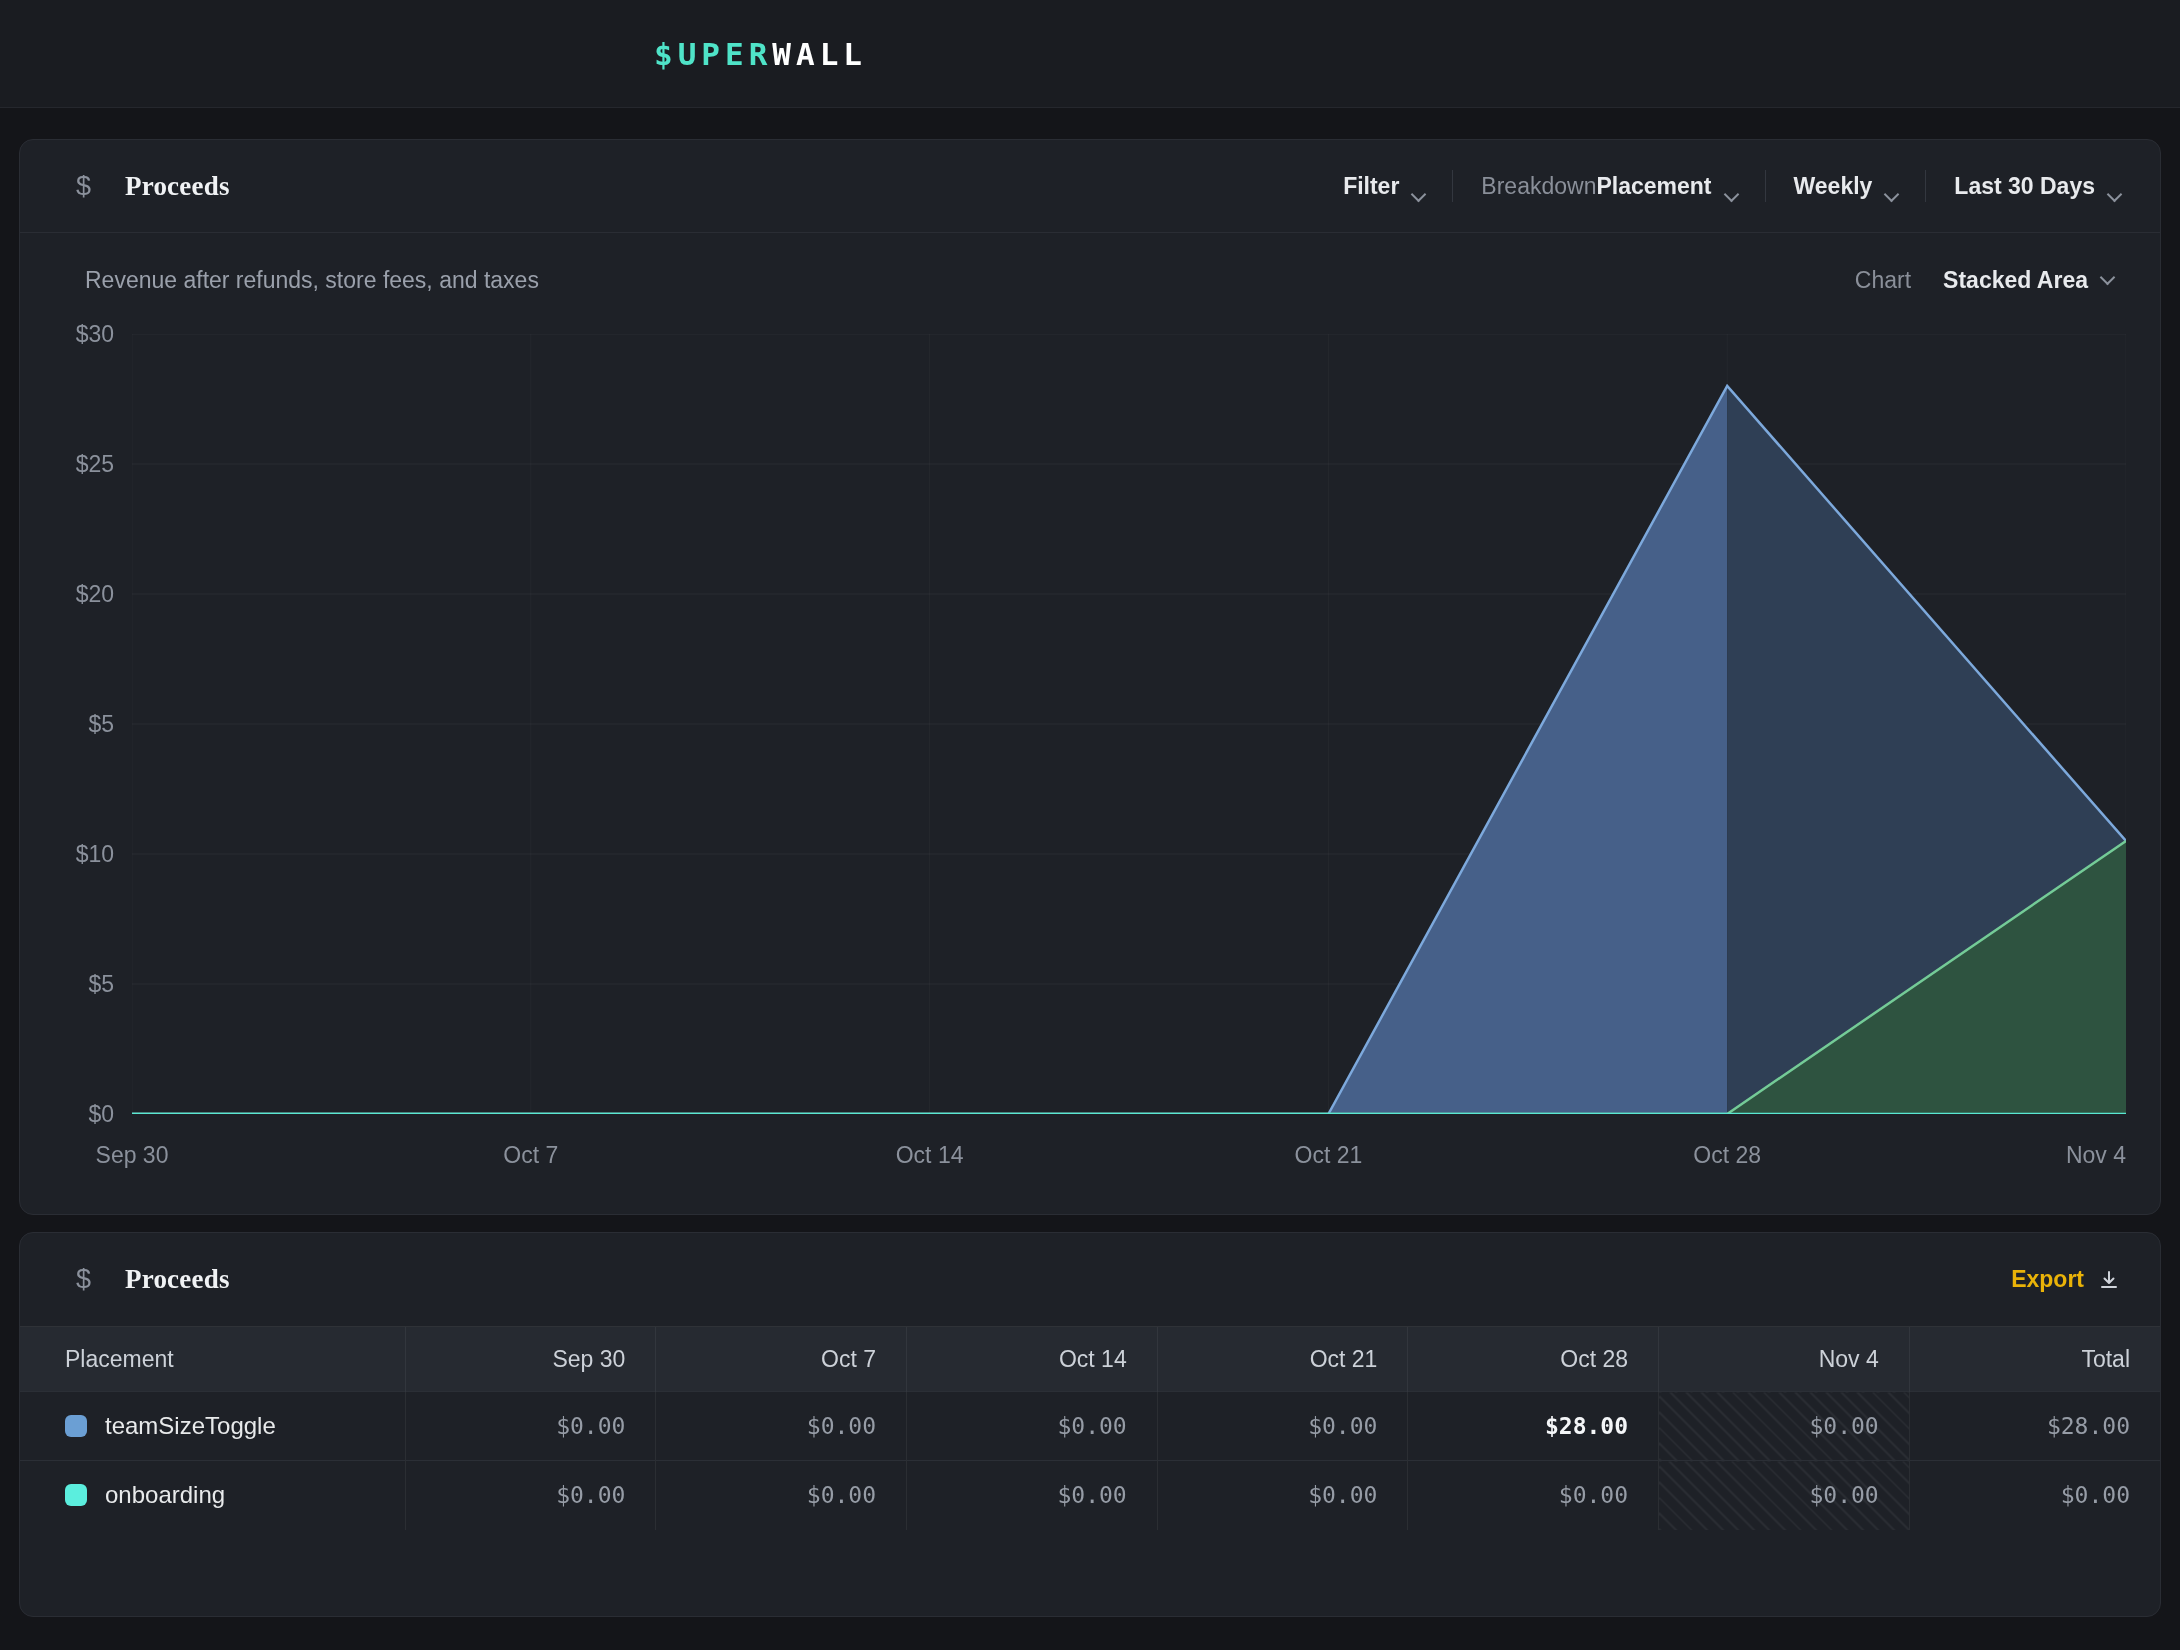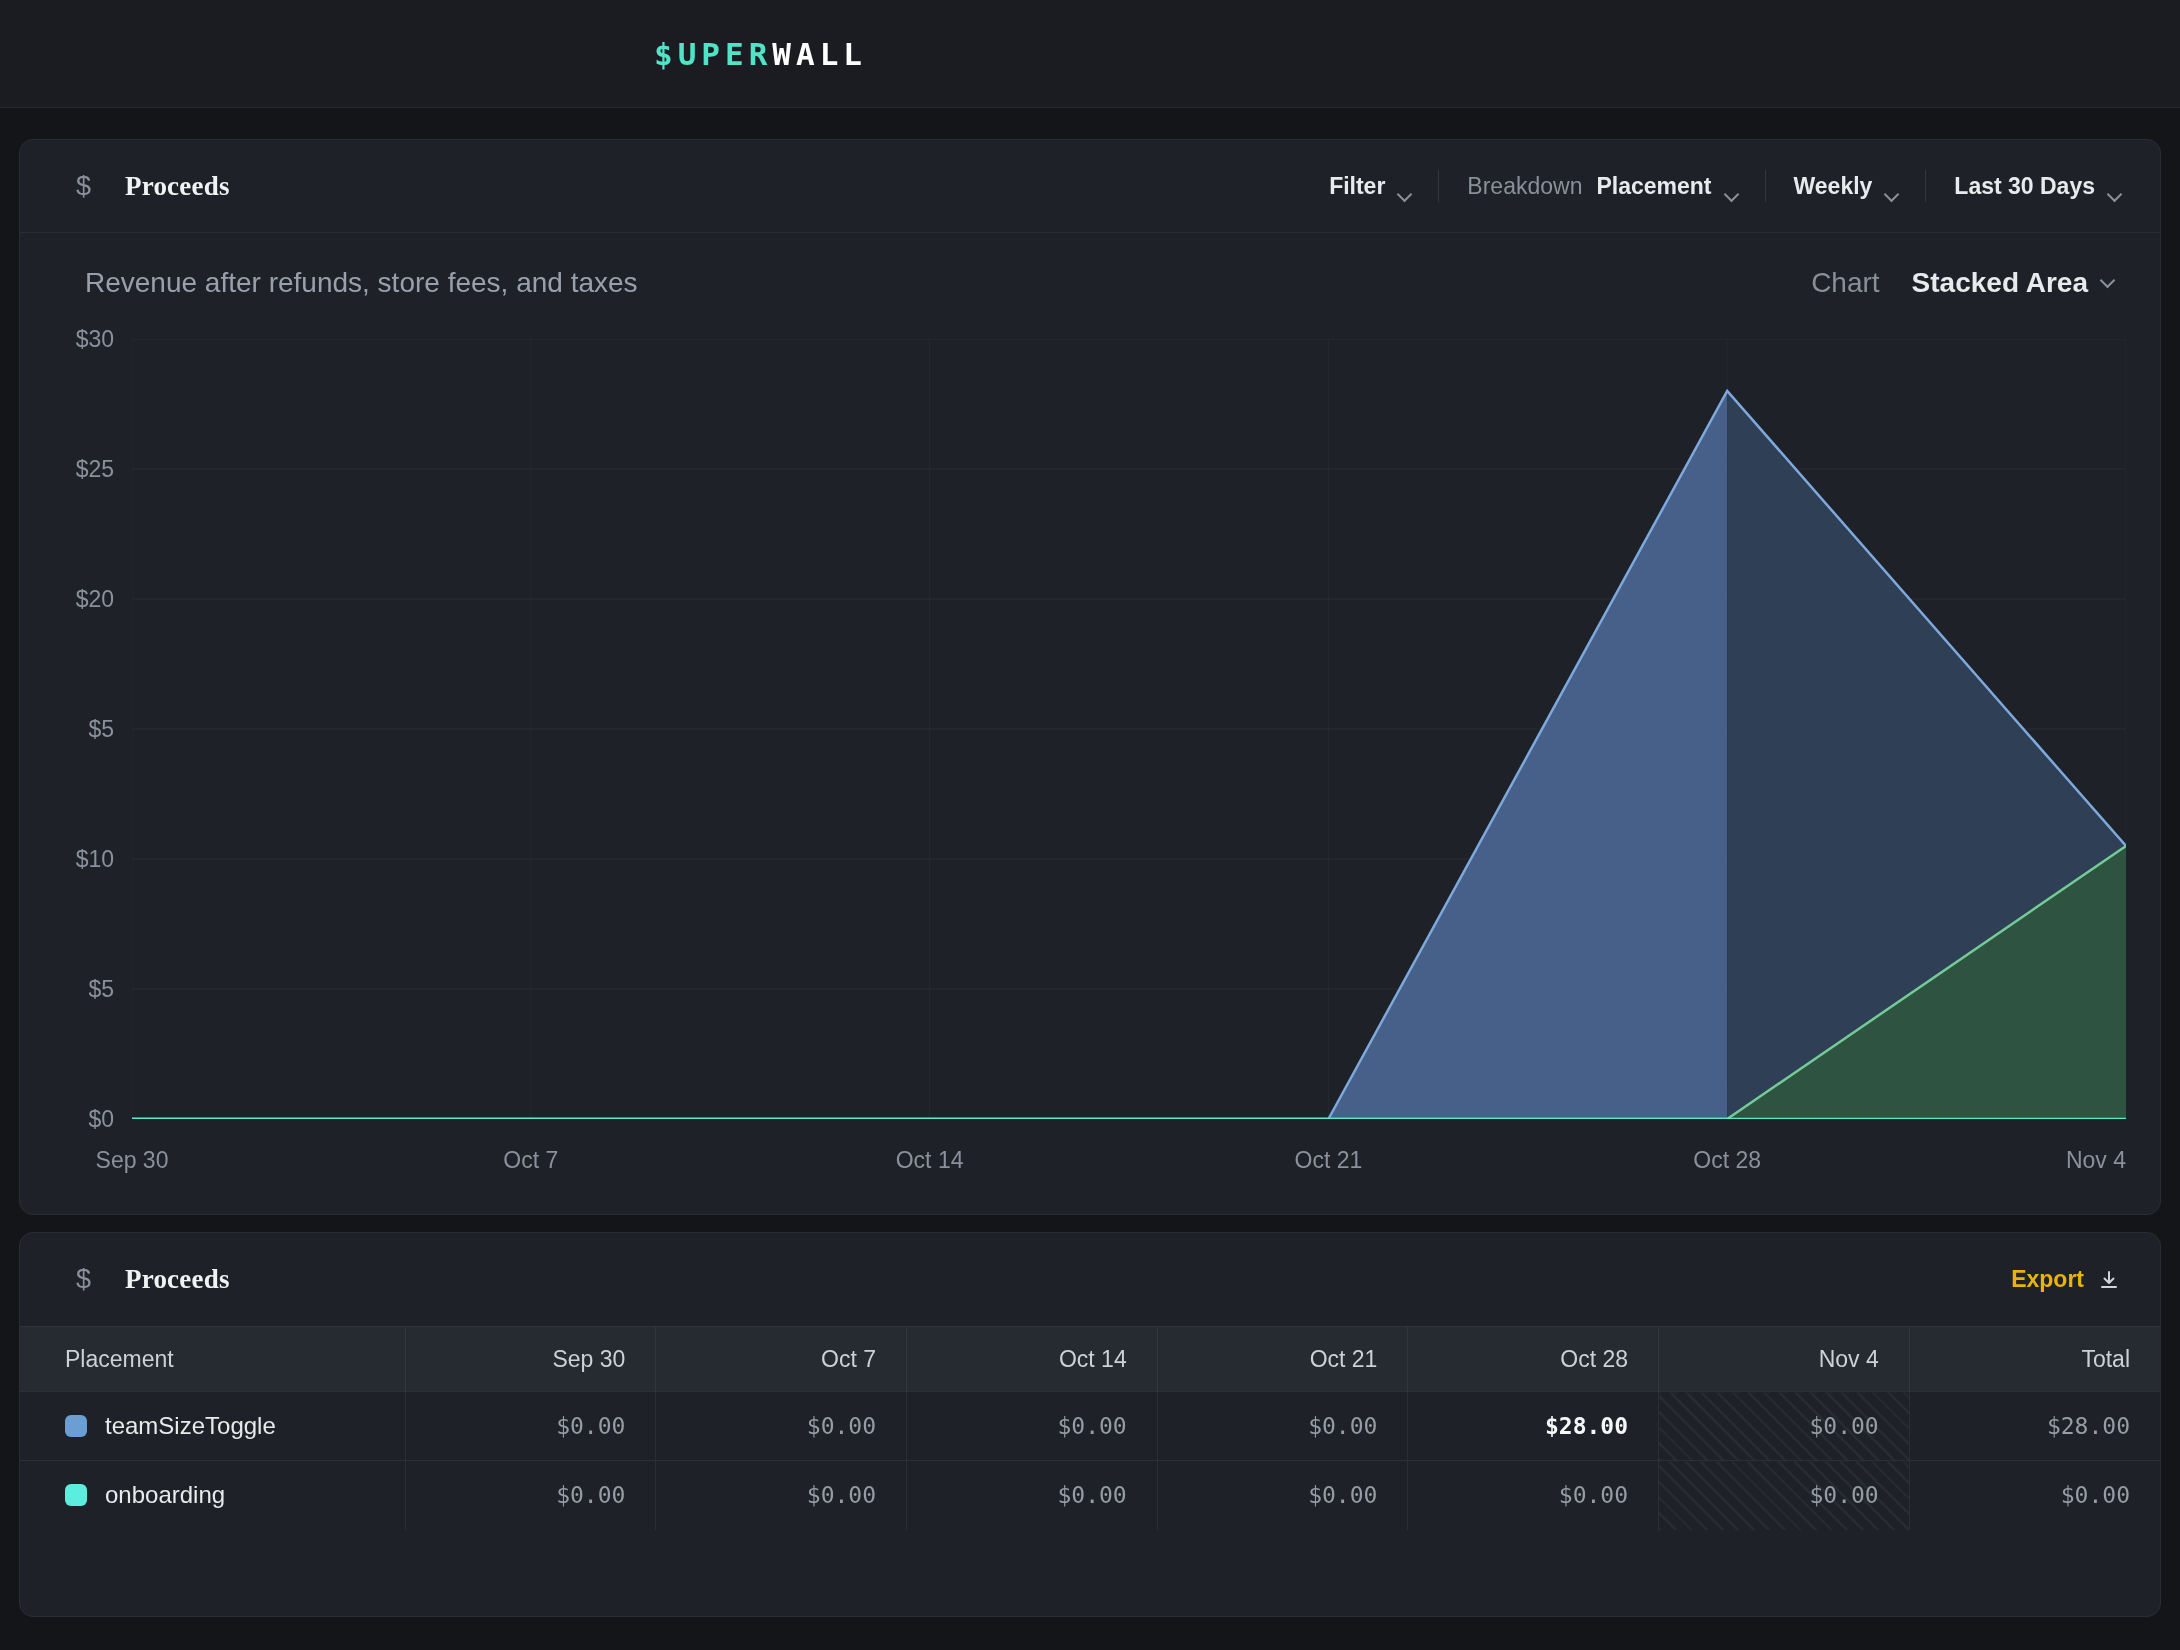--- a/index.html
+++ b/index.html
@@ -17,25 +17,25 @@
   .card-chart { margin-top:31px; height:1076px; }
   .card-table { margin-top:17px; height:385px; }
 
   .card-head { display:flex; align-items:center; height:93px; padding:0 40px 0 56px; border-bottom:1px solid #2a2d34; }
   .card-table .card-head { border-bottom:none; height:93px; }
   .dollar-ic { color:#8b919c; font-size:27px; font-weight:400; margin-right:34px; }
   .card-title { font-size:27px; font-weight:600; color:#f0f2f4; letter-spacing:.2px;font-family:Liberation Serif, serif; }
 
   .head-controls { margin-left:auto; display:flex; align-items:center; font-size:23px; }
   .ctl { display:flex; align-items:flex-end; cursor:pointer; color:#e8eaed; font-weight:600; }
-  .ctl .muted { color:#8a8f99; font-weight:400; margin-right:14px; }
+  .ctl .muted { color:#8a8f99; font-weight:400; margin-right:0; }
   .chev { display:inline-block; width:11px; height:11px; border-right:2px solid #8b919c; border-bottom:2px solid #8b919c; transform:rotate(45deg); margin-left:14px; margin-top:-6px; }
   .vdiv { width:1px; height:32px; background:#33373f; margin:0 28px; }
 
-  .sub-row { display:flex; justify-content:space-between; align-items:center; padding:34px 47px 0 65px; font-size:28px; }
+  .sub-row { display:flex; justify-content:space-between; align-items:center; padding:34px 47px 0 65px; font-size:23px; }
   .subtitle { color:#9aa0ab; }
   .chart-type { display:flex; align-items:center; font-weight:600; color:#e8eaed; cursor:pointer; }
   .chart-type .muted { color:#8a8f99; font-weight:400; margin-right:32px; }
 
   
   .plot { position:relative; margin:40px 34px 0 112px; height:780px; }
   .plot svg { position:absolute; inset:0; width:100%; height:100%; display:block; }
   .ylab { position:absolute; right:calc(100% + 18px); transform:translateY(-50%); color:#8b919c; font-size:23px; white-space:nowrap; }
   .xlabels { position:relative; margin:28px 34px 0 112px; height:34px; }
   .xlab { position:absolute; top:0; transform:translateX(-50%); color:#8b919c; font-size:23px; white-space:nowrap; }

